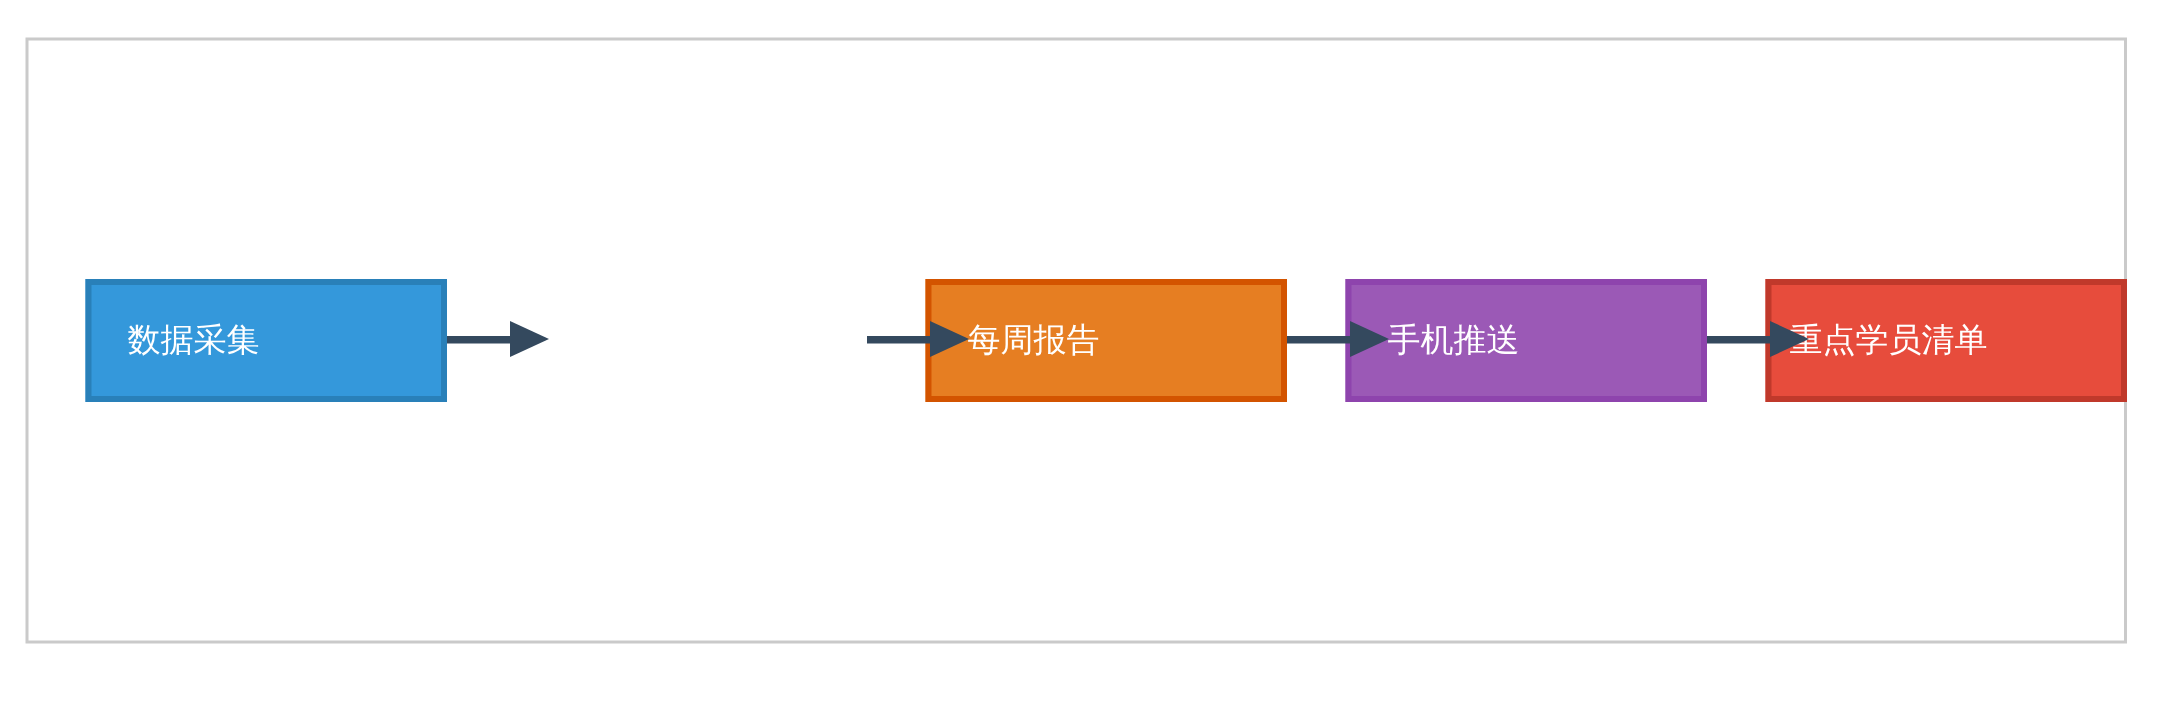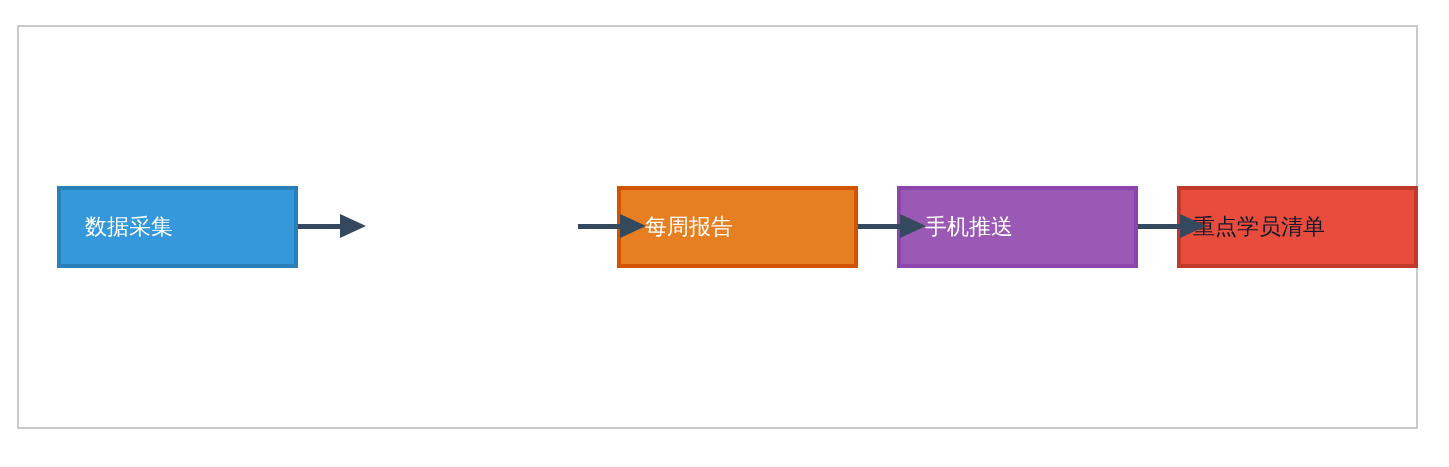--- a/index.html
+++ b/index.html
@@ -74,21 +74,21 @@
 
   <div class="step s0" style="background: rgb(52, 152, 219); border-color: rgb(41, 128, 185); color: rgb(255, 255, 255);">
     <span>数据采集</span>
   </div>
   <div class="step s2" style="background: rgb(230, 126, 34); border-color: rgb(211, 84, 0); color: rgb(255, 255, 255);">
     <span>每周报告</span>
   </div>
   <div class="step s3" style="background: rgb(155, 89, 182); border-color: rgb(142, 68, 173); color: rgb(255, 255, 255);">
     <span>手机推送</span>
   </div>
-  <div class="step s4" style="background: rgb(231, 76, 60); border-color: rgb(192, 57, 43); color: #0f172a;">
+  <div class="step s4" style="background: rgb(231, 76, 60); border-color: rgb(192, 57, 43); color: #ffffff;">
     <span>重点学员清单</span>
   </div>
 
   <div class="connector a0">
     <div class="line"></div>
     <div class="head"></div>
   </div>
   <div class="connector a1">
     <div class="line"></div>
     <div class="head"></div>

